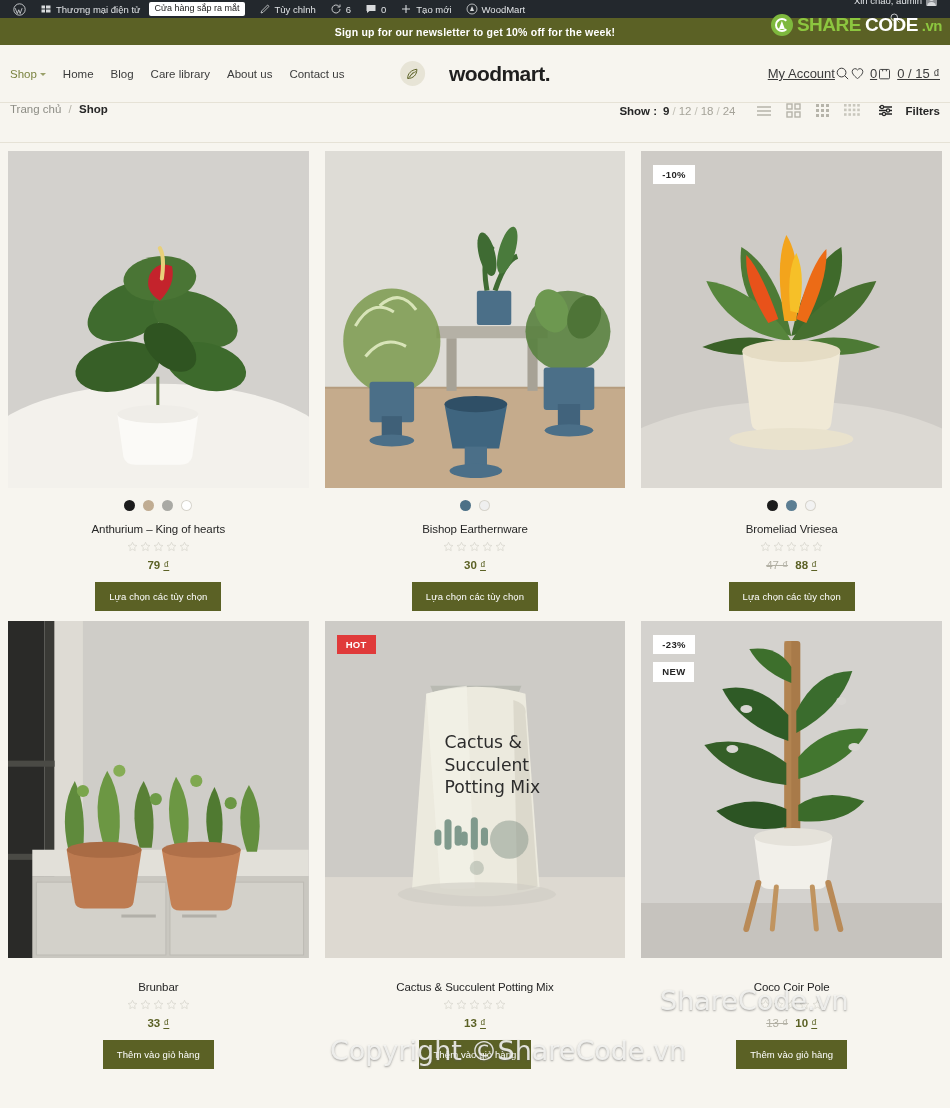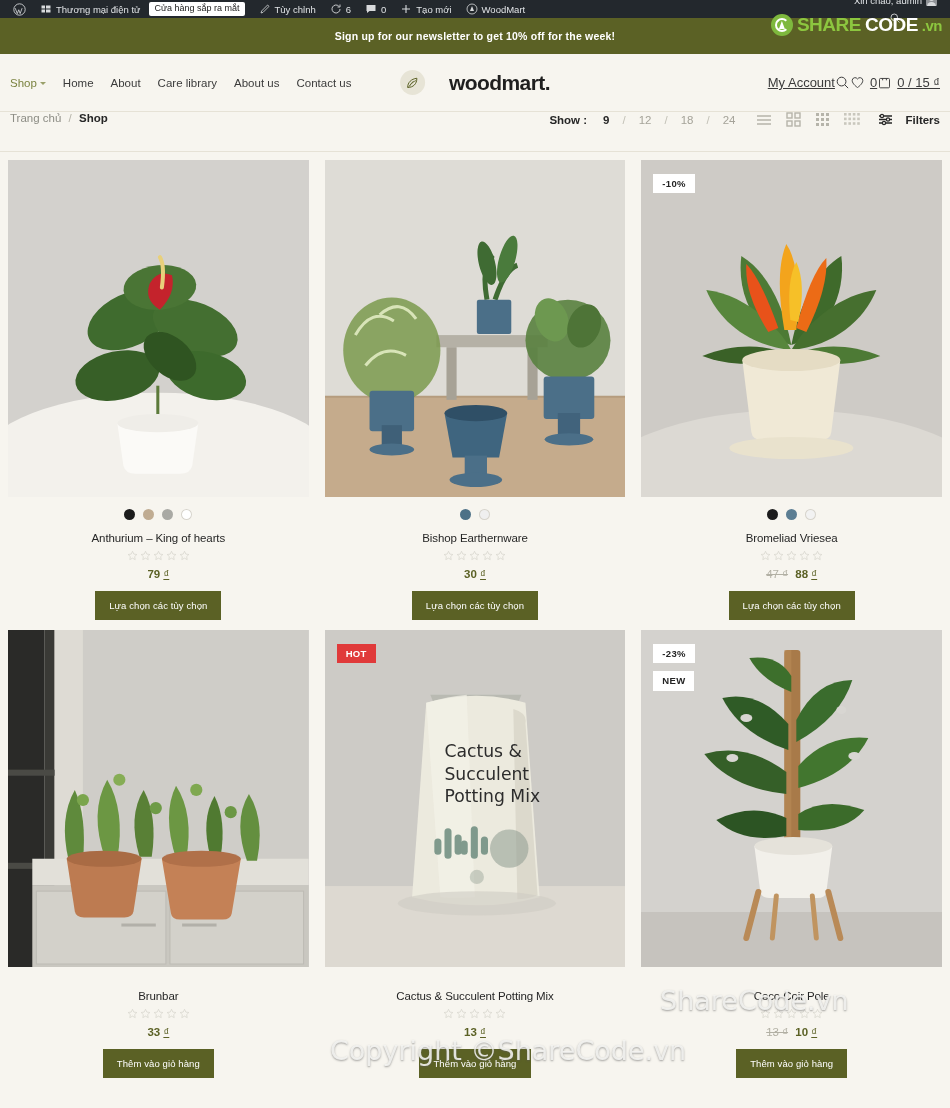--- a/index.html
+++ b/index.html
@@ -59,21 +59,21 @@
     content: ""; position: absolute; left: 8px; top: 7px;
     width: 6px; height: 8px; background: #fff;
     clip-path: polygon(50% 0, 100% 100%, 0 100%);
   }
   .sc-share { color: #8cc63f; }
   .sc-code  { color: #ffffff; }
   .sc-vn    { color: #8cc63f; font-size: 15px; }
 
   
   .notice-bar {
-    height: 36px; background: #5b6125; color: #fff;
+    height: 27px; background: #5b6125; color: #fff;
     display: flex; align-items: center; justify-content: center;
     font-size: 10.5px; font-weight: 600; letter-spacing: .2px;
   }
 
   
   .site-header {
     height: 57px; background: #f7f5ef;
     display: flex; align-items: center; padding: 0 10px;
     position: relative;
   }
@@ -103,21 +103,21 @@
   
   .shop-toolbar {
     height: 41px; border-top: 1px solid #e6e2d6; border-bottom: 1px solid #e6e2d6;
     display: flex; align-items: flex-start; padding: 0 10px; background: #f7f5ef;
   }
   .breadcrumb { font-size: 11.5px; color: #8a8madd; }
   .breadcrumb .crumb { color: #8d8d85; text-decoration: none; }
   .breadcrumb .sep { color: #b4b2a7; margin: 0 4px; }
   .breadcrumb .current { color: #262626; font-weight: 700; }
   .toolbar-right { margin-left: auto; display: flex; align-items: center; gap: 18px; }
-  .show-wrap { font-size: 11.5px; color: #a5a399; display: flex; align-items: center; gap: 10px; }
+  .show-wrap { font-size: 11.5px; color: #a5a399; display: flex; align-items: center; gap: 0; }
   .show-label { color: #262626; font-weight: 700; margin-right: 3px; }
   .show-opt { color: #a5a399; padding: 0 3px; }
   .show-opt.active { color: #262626; font-weight: 700; }
   .show-sep { color: #c2c0b6; }
   .view-icons { display: flex; align-items: center; gap: 14px; }
   .vi { display: block; }
   .filters-btn { display: flex; align-items: center; gap: 12px; font-size: 11.5px; font-weight: 700; color: #262626; }
 
   
   .grid {
@@ -256,21 +256,21 @@
 </div>
 
 <div class="notice-bar">
   <span>Sign up for our newsletter to get 10% off for the week!</span>
 </div>
 
 <header class="site-header">
   <nav class="nav">
     <a href="#" class="active"><span>Shop</span><span class="caret"></span></a>
     <a href="#">Home</a>
-    <a href="#">About</a>
+    <a href="#">Blog</a>
     <a href="#">Care library</a>
     <a href="#">About us</a>
     <a href="#">Contact us</a>
   </nav>
 
   <div class="brand">
     <span class="brand-mark">
       <svg width="17" height="17" viewBox="0 0 24 24">
         <path d="M5 19c0-7 5-12 13-13 0 8-5 13-13 13z" fill="none" stroke="#5b6125" stroke-width="1.4"></path>
         <path d="M6 19c3-5 7-8 11-10" fill="none" stroke="#5b6125" stroke-width="1.1"></path>

